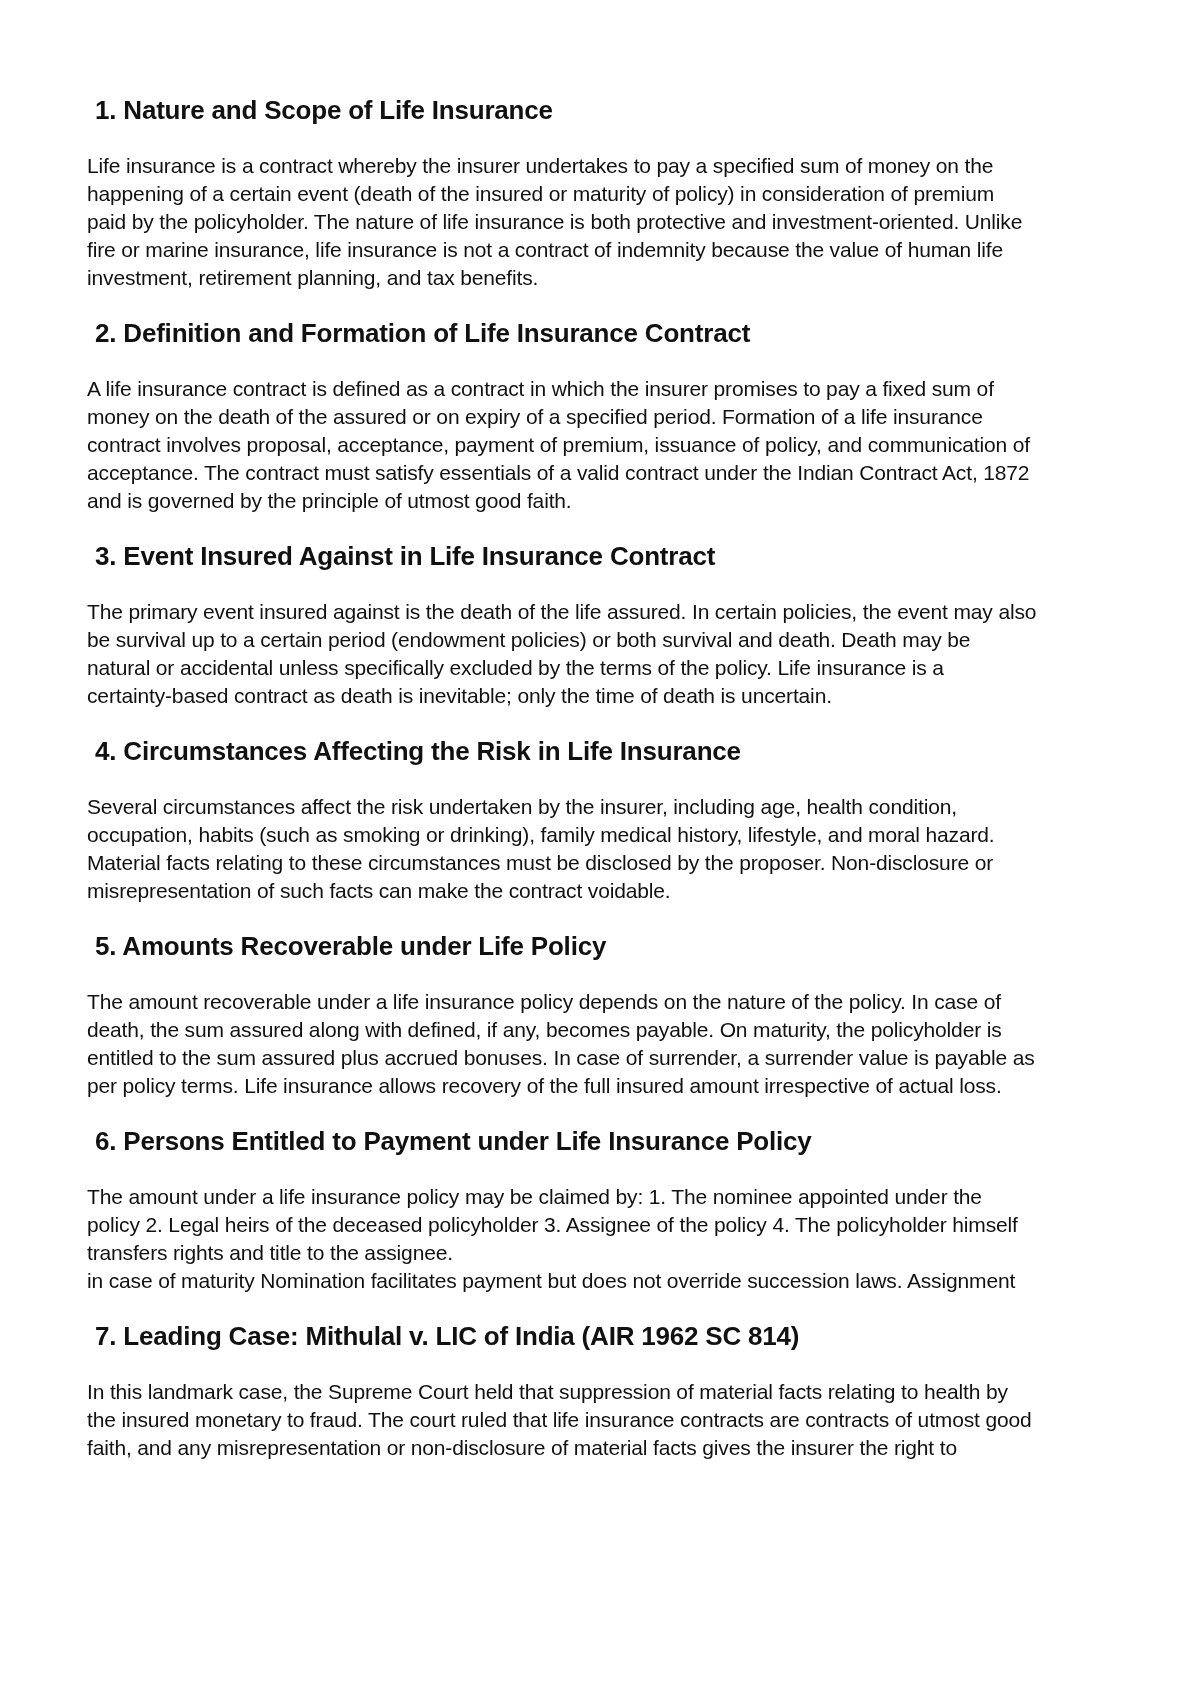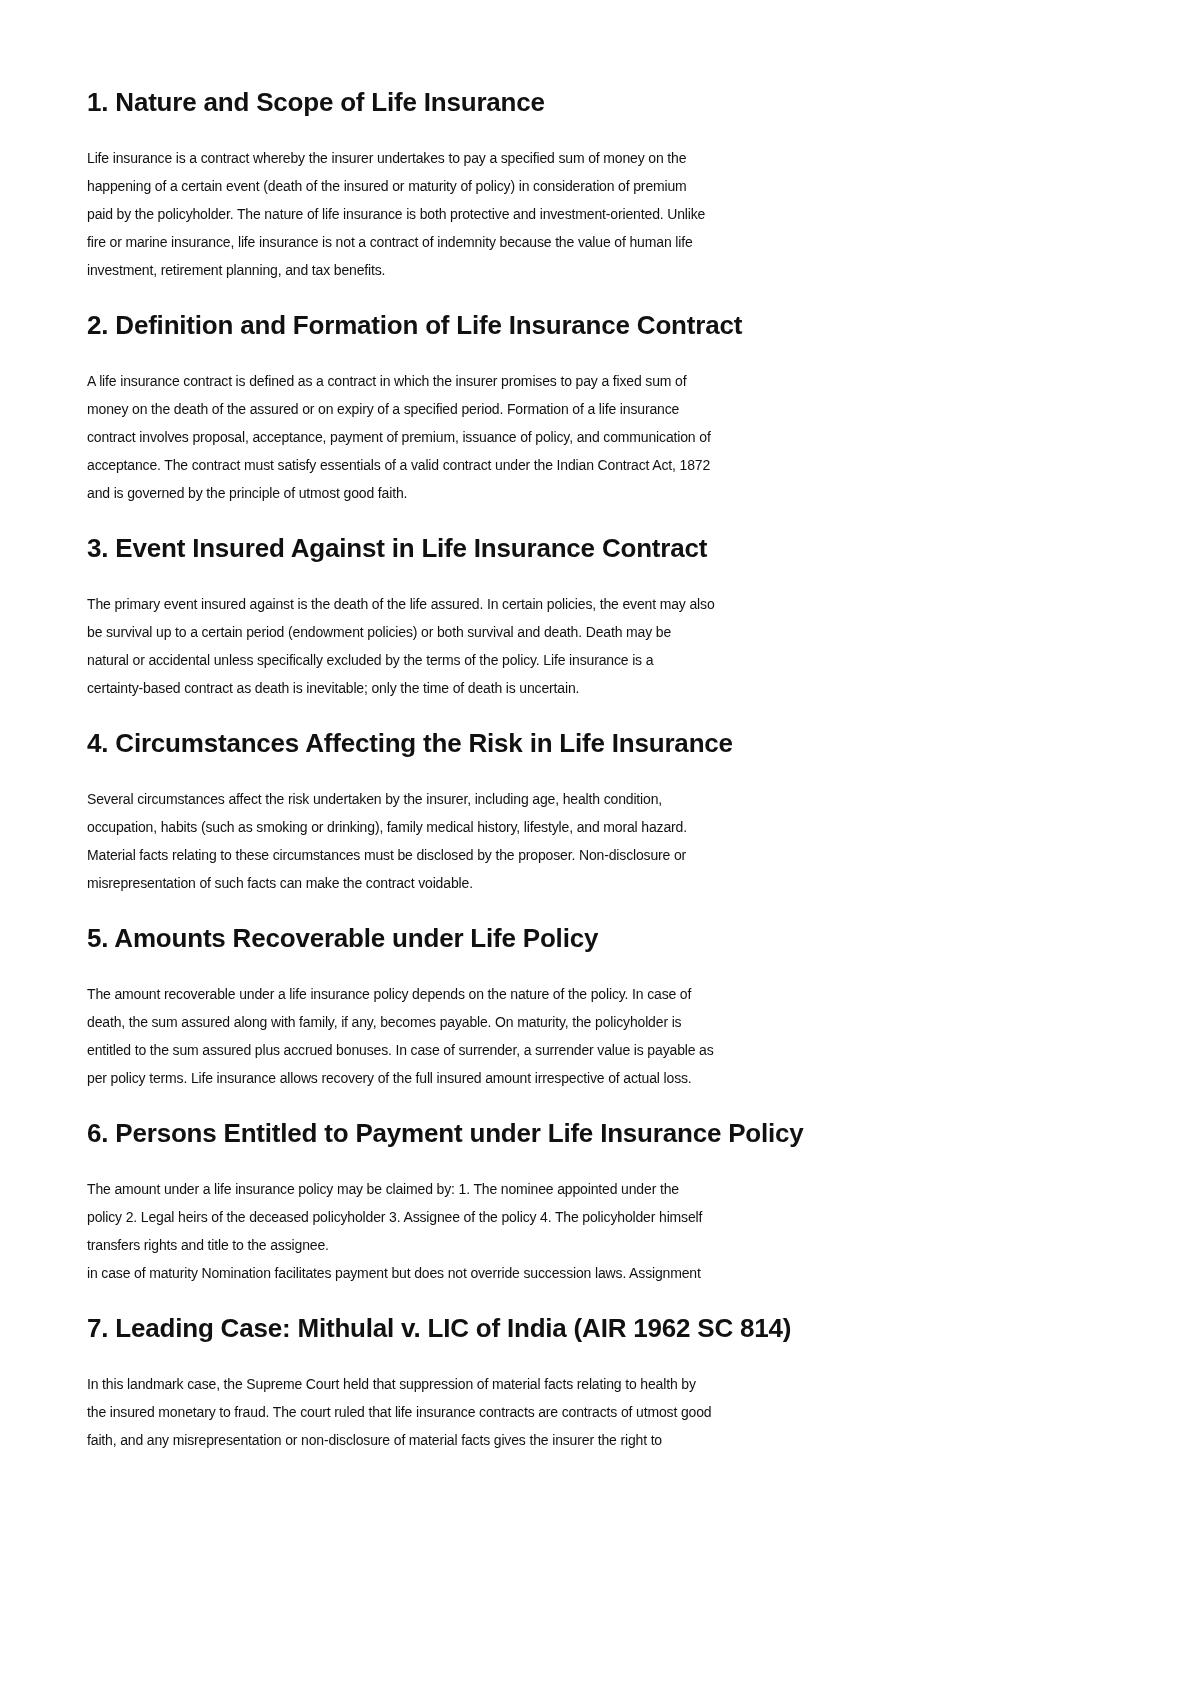--- a/index.html
+++ b/index.html
@@ -2,25 +2,25 @@
 <html><head>
 <meta charset="utf-8">
 <style>
   html, body { margin: 0; padding: 0; background: #ffffff; }
   body { width: 1200px; height: 1696px; overflow: hidden; position: relative; }
   .page {
     position: absolute; left: 87px; top: 82px; width: 1030px;
     font-family: "Liberation Sans", sans-serif; color: #111111;
   }
   .section h2 {
-    font-size: 26px; font-weight: bold; margin: 0; line-height: 40px;
+    font-size: 26px; font-weight: bold; margin: 8px; line-height: 40px;
     letter-spacing: -0.2px;
   }
   .section p {
-    font-size: 14px; line-height: 28px; margin: 22px 0 21px 0;
+    font-size: 21px; line-height: 28px; margin: 22px 0 21px 0;
     letter-spacing: -0.15px;
   }
   .line { display: block; white-space: nowrap; }
 </style>
 </head>
 <body>
 
 <div class="page">
   <div class="section">
     <h2>1. Nature and Scope of Life Insurance</h2>
@@ -61,21 +61,21 @@
       <span class="line">occupation, habits (such as smoking or drinking), family medical history, lifestyle, and moral hazard.</span>
       <span class="line">Material facts relating to these circumstances must be disclosed by the proposer. Non-disclosure or</span>
       <span class="line">misrepresentation of such facts can make the contract voidable.</span>
     </p>
   </div>
 
   <div class="section">
     <h2>5. Amounts Recoverable under Life Policy</h2>
     <p>
       <span class="line">The amount recoverable under a life insurance policy depends on the nature of the policy. In case of</span>
-      <span class="line">death, the sum assured along with family, if any, becomes payable. On maturity, the policyholder is</span>
+      <span class="line">death, the sum assured along with defined, if any, becomes payable. On maturity, the policyholder is</span>
       <span class="line">entitled to the sum assured plus accrued bonuses. In case of surrender, a surrender value is payable as</span>
       <span class="line">per policy terms. Life insurance allows recovery of the full insured amount irrespective of actual loss.</span>
     </p>
   </div>
 
   <div class="section">
     <h2>6. Persons Entitled to Payment under Life Insurance Policy</h2>
     <p>
       <span class="line">The amount under a life insurance policy may be claimed by: 1. The nominee appointed under the</span>
       <span class="line">policy 2. Legal heirs of the deceased policyholder 3. Assignee of the policy 4. The policyholder himself</span>

